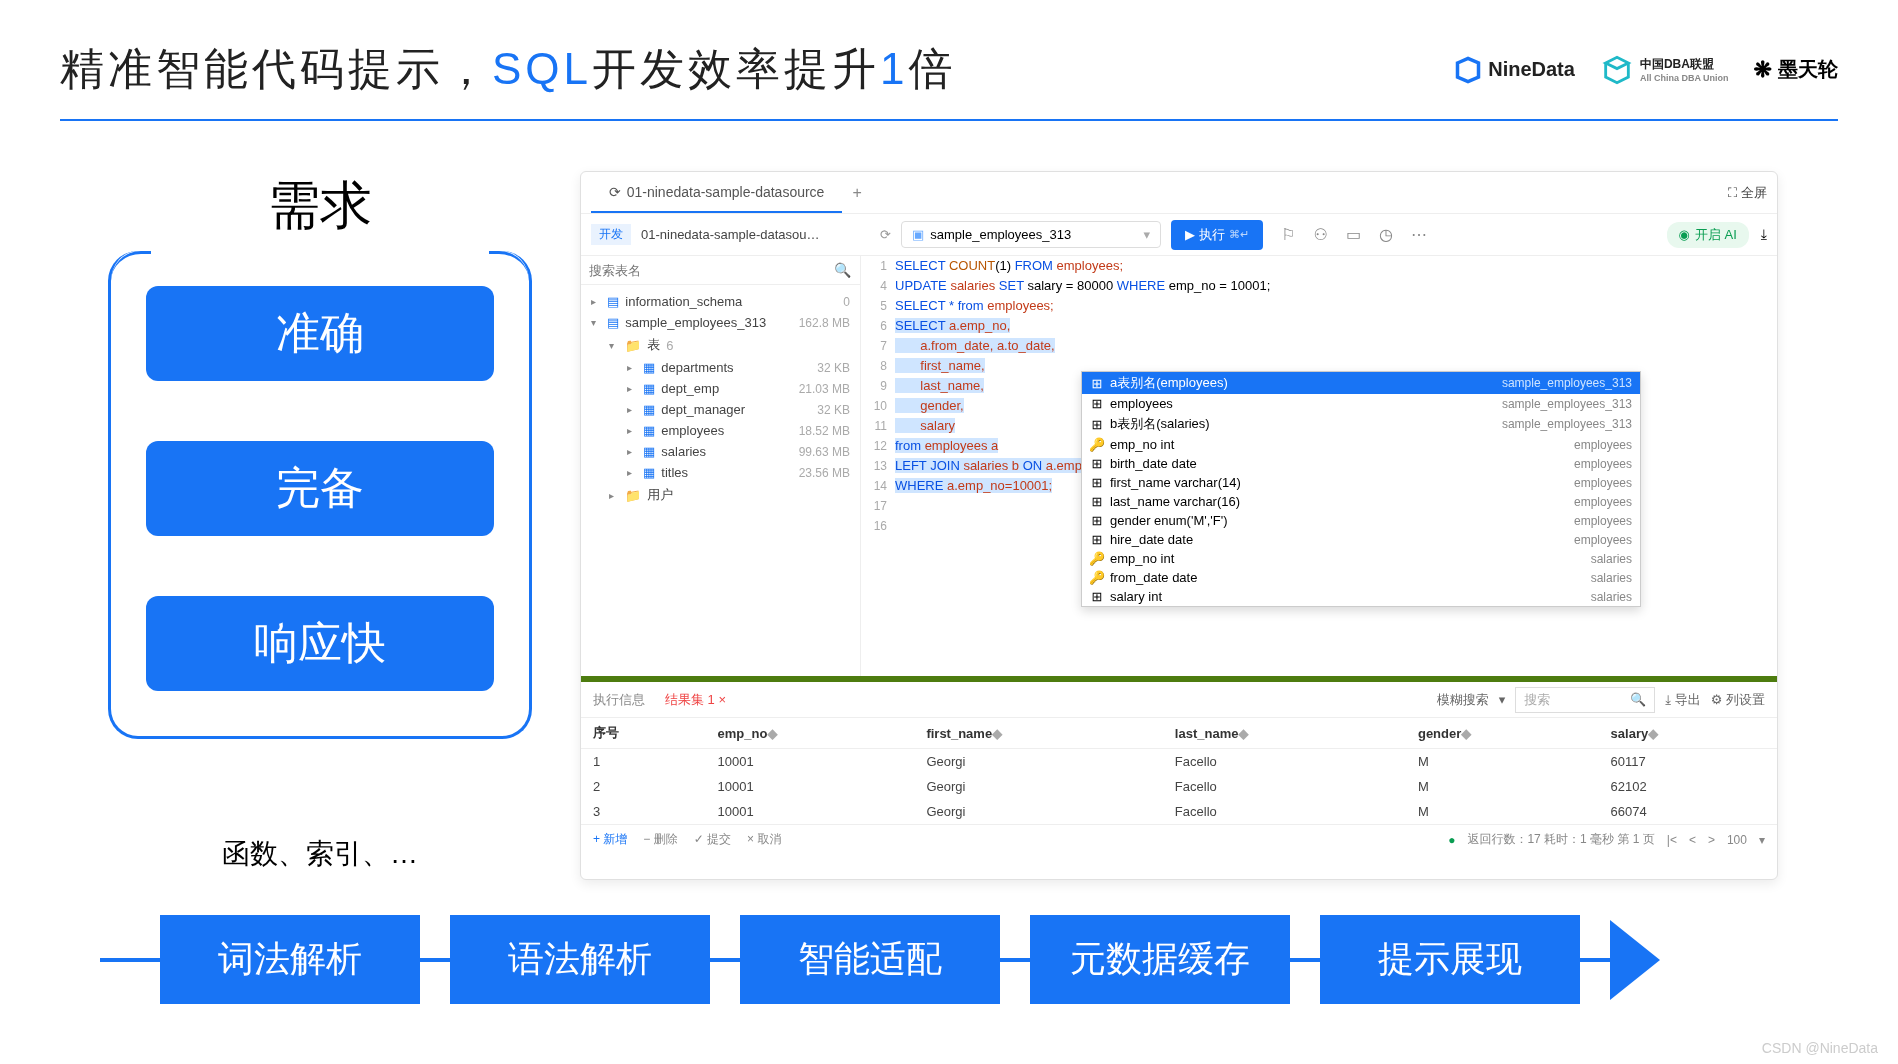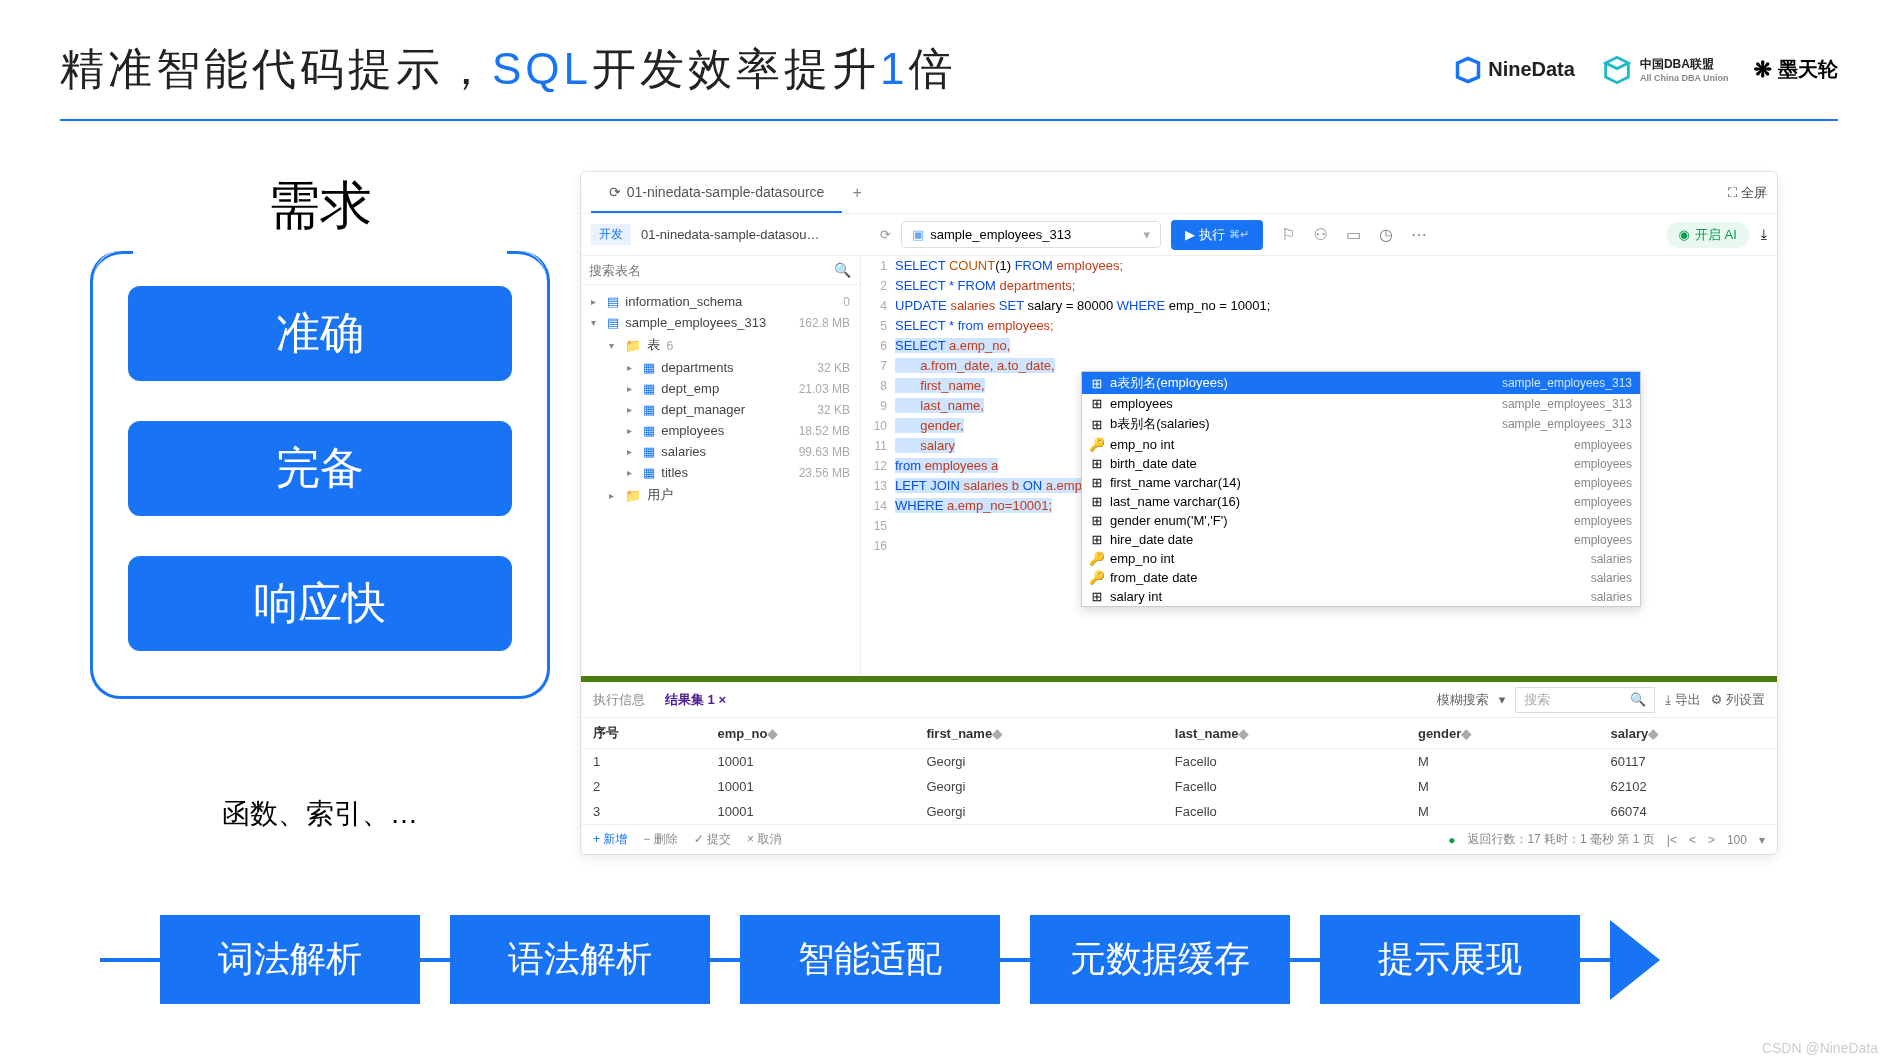--- a/index.html
+++ b/index.html
@@ -9,21 +9,21 @@
 .title{font-size:44px;color:#1874f5;letter-spacing:4px;font-weight:500}
 .title .black{color:#222}
 .logos{display:flex;gap:25px;align-items:center}
 .logo{display:flex;align-items:center;gap:6px;font-size:20px;font-weight:700}
 .ndlogo svg{color:#1874f5}
 .ndtext{color:#222}
 .dbalogo{color:#222;font-size:16px}
 .body{display:flex;gap:60px;padding:0 60px}
 .left{width:400px;display:flex;flex-direction:column;align-items:center}
 .needlabel{font-size:52px;text-align:center;margin-bottom:10px}
-.bracket{border:3px solid #1874f5;border-radius:30px;border-top:none;padding:35px 35px 45px 35px;width:460px;display:flex;flex-direction:column;gap:40px;position:relative}
+.bracket{border:3px solid #1874f5;border-radius:30px;border-top:none;padding:35px 35px 45px 35px;width:424px;display:flex;flex-direction:column;gap:60px;position:relative}
 .bracket::before{content:"";position:absolute;top:0;left:0;width:40px;height:30px;border-top:3px solid #1874f5;border-top-left-radius:30px}
 .bracket::after{content:"";position:absolute;top:0;right:0;width:40px;height:30px;border-top:3px solid #1874f5;border-top-right-radius:30px}
 .pill{background:#1874f5;color:#fff;font-size:44px;text-align:center;padding:18px 0;border-radius:12px}
 .leftnote{font-size:28px;line-height:1.8;margin-top:40px}
 .screenshot{flex:1;border:1px solid #e0e0e0;border-radius:6px;box-shadow:0 4px 12px rgba(0,0,0,0.08);background:#fff;overflow:hidden;font-size:14px}
 .tabstrip{display:flex;align-items:center;height:42px;border-bottom:1px solid #eee;padding:0 10px}
 .tab{padding:0 18px;display:flex;align-items:center;gap:6px;color:#555;height:100%;border-bottom:2px solid #1874f5;font-size:14px}
 .tabplus{margin-left:10px;color:#888;font-size:16px}
 .fullscr{margin-left:auto;display:flex;align-items:center;gap:4px;font-size:13px;color:#444}
 .toolbar{display:flex;align-items:center;height:42px;border-bottom:1px solid #eee;padding:0 10px;gap:10px}
@@ -57,21 +57,21 @@
 .highlight{background:#cfe5ff}
 .autocomplete{position:absolute;left:220px;top:115px;background:#fff;border:1px solid #ccc;box-shadow:0 4px 10px rgba(0,0,0,0.15);width:560px;font-family:Menlo,Consolas,monospace;font-size:13px}
 .acrow{display:flex;padding:2px 8px;align-items:center;gap:6px}
 .acrow.sel{background:#1874f5;color:#fff}
 .acrow .hint{margin-left:auto;color:#888;font-size:12px}
 .acrow.sel .hint{color:#cde4ff}
 .acicon{width:14px;display:inline-flex;justify-content:center}
 .bottom{border-top:6px solid #4d7c0f}
 .bottabs{display:flex;align-items:center;padding:0 12px;height:36px;gap:20px;font-size:13px;border-bottom:1px solid #eee}
 .bottab{color:#888}
-.bottab.active{color:#4c1d95;font-weight:700}
+.bottab.active{color:#ef4444;font-weight:400}
 .botctrl{margin-left:auto;display:flex;gap:10px;align-items:center;color:#666;font-size:13px}
 .botsearch{border:1px solid #ddd;padding:3px 8px;width:140px;display:flex;align-items:center;gap:6px}
 .datatable{width:100%;border-collapse:collapse;font-size:13px}
 .datatable th{text-align:left;padding:6px 12px;font-weight:600;color:#333;border-bottom:1px solid #eee}
 .datatable td{padding:5px 12px;color:#444}
 .statusbar{display:flex;padding:6px 12px;font-size:12px;color:#888;align-items:center;gap:16px;border-top:1px solid #eee}
 .statusbar .dot{color:#0a9d52}
 .statusbar .right{margin-left:auto;display:flex;gap:12px;align-items:center}
 .flow{position:absolute;bottom:60px;left:100px;right:60px;display:flex;align-items:center}
 .flowblock{background:#1874f5;color:#fff;font-size:36px;padding:20px 0;width:260px;text-align:center}
@@ -234,33 +234,32 @@
             <div class="treerow indent1">
                 <span class="arr">▸</span>
                 <span class="folder">📁</span>
                 <span>用户</span>
               </div>
           </div>
         </div>
 
         <div class="editor">
           <div class="codeline"><span class="gutter">1</span><span class="kw">SELECT </span><span class="fn">COUNT</span><span>(1) </span><span class="kw">FROM </span><span class="ident">employees;</span></div>
-          <div class="codeline"><span class="gutter">2</span><span class="kw">SELECT * FROM </span><span class="ident">departments;</span></div>
           <div class="codeline"><span class="gutter">4</span><span class="kw">UPDATE </span><span class="ident">salaries </span><span class="kw">SET </span><span>salary = 80000 </span><span class="kw">WHERE </span><span>emp_no = 10001;</span></div>
           <div class="codeline"><span class="gutter">5</span><span class="kw">SELECT * </span><span class="kw">from </span><span class="ident">employees;</span></div>
           <div class="codeline"><span class="gutter">6</span><span class="highlight"><span class="kw">SELECT </span><span class="ident">a.emp_no,</span></span></div>
           <div class="codeline"><span class="gutter">7</span><span class="highlight ident">       a.from_date, a.to_date,</span></div>
           <div class="codeline"><span class="gutter">8</span><span class="highlight ident">       first_name,</span></div>
           <div class="codeline"><span class="gutter">9</span><span class="highlight ident">       last_name,</span></div>
           <div class="codeline"><span class="gutter">10</span><span class="highlight ident">       gender,</span></div>
           <div class="codeline"><span class="gutter">11</span><span class="highlight ident">       salary</span></div>
           <div class="codeline"><span class="gutter">12</span><span class="highlight"><span class="kw">from </span><span class="ident">employees a</span></span></div>
           <div class="codeline"><span class="gutter">13</span><span class="highlight"><span class="kw">LEFT JOIN </span><span class="ident">salaries b </span><span class="kw">ON </span><span class="ident">a.emp</span></span></div>
           <div class="codeline"><span class="gutter">14</span><span class="highlight"><span class="kw">WHERE </span><span class="ident">a.emp_no=10001;</span></span></div>
-          <div class="codeline"><span class="gutter">15</span></div>
+          <div class="codeline"><span class="gutter">17</span></div>
           <div class="codeline"><span class="gutter">16</span></div>
 
           <div class="autocomplete" id="ac">
               <div class="acrow sel">
                 <span class="acicon">⊞</span>
                 <span>a表别名(employees)</span>
                 <span class="hint">sample_employees_313</span>
               </div>
               <div class="acrow">
                 <span class="acicon">⊞</span>

